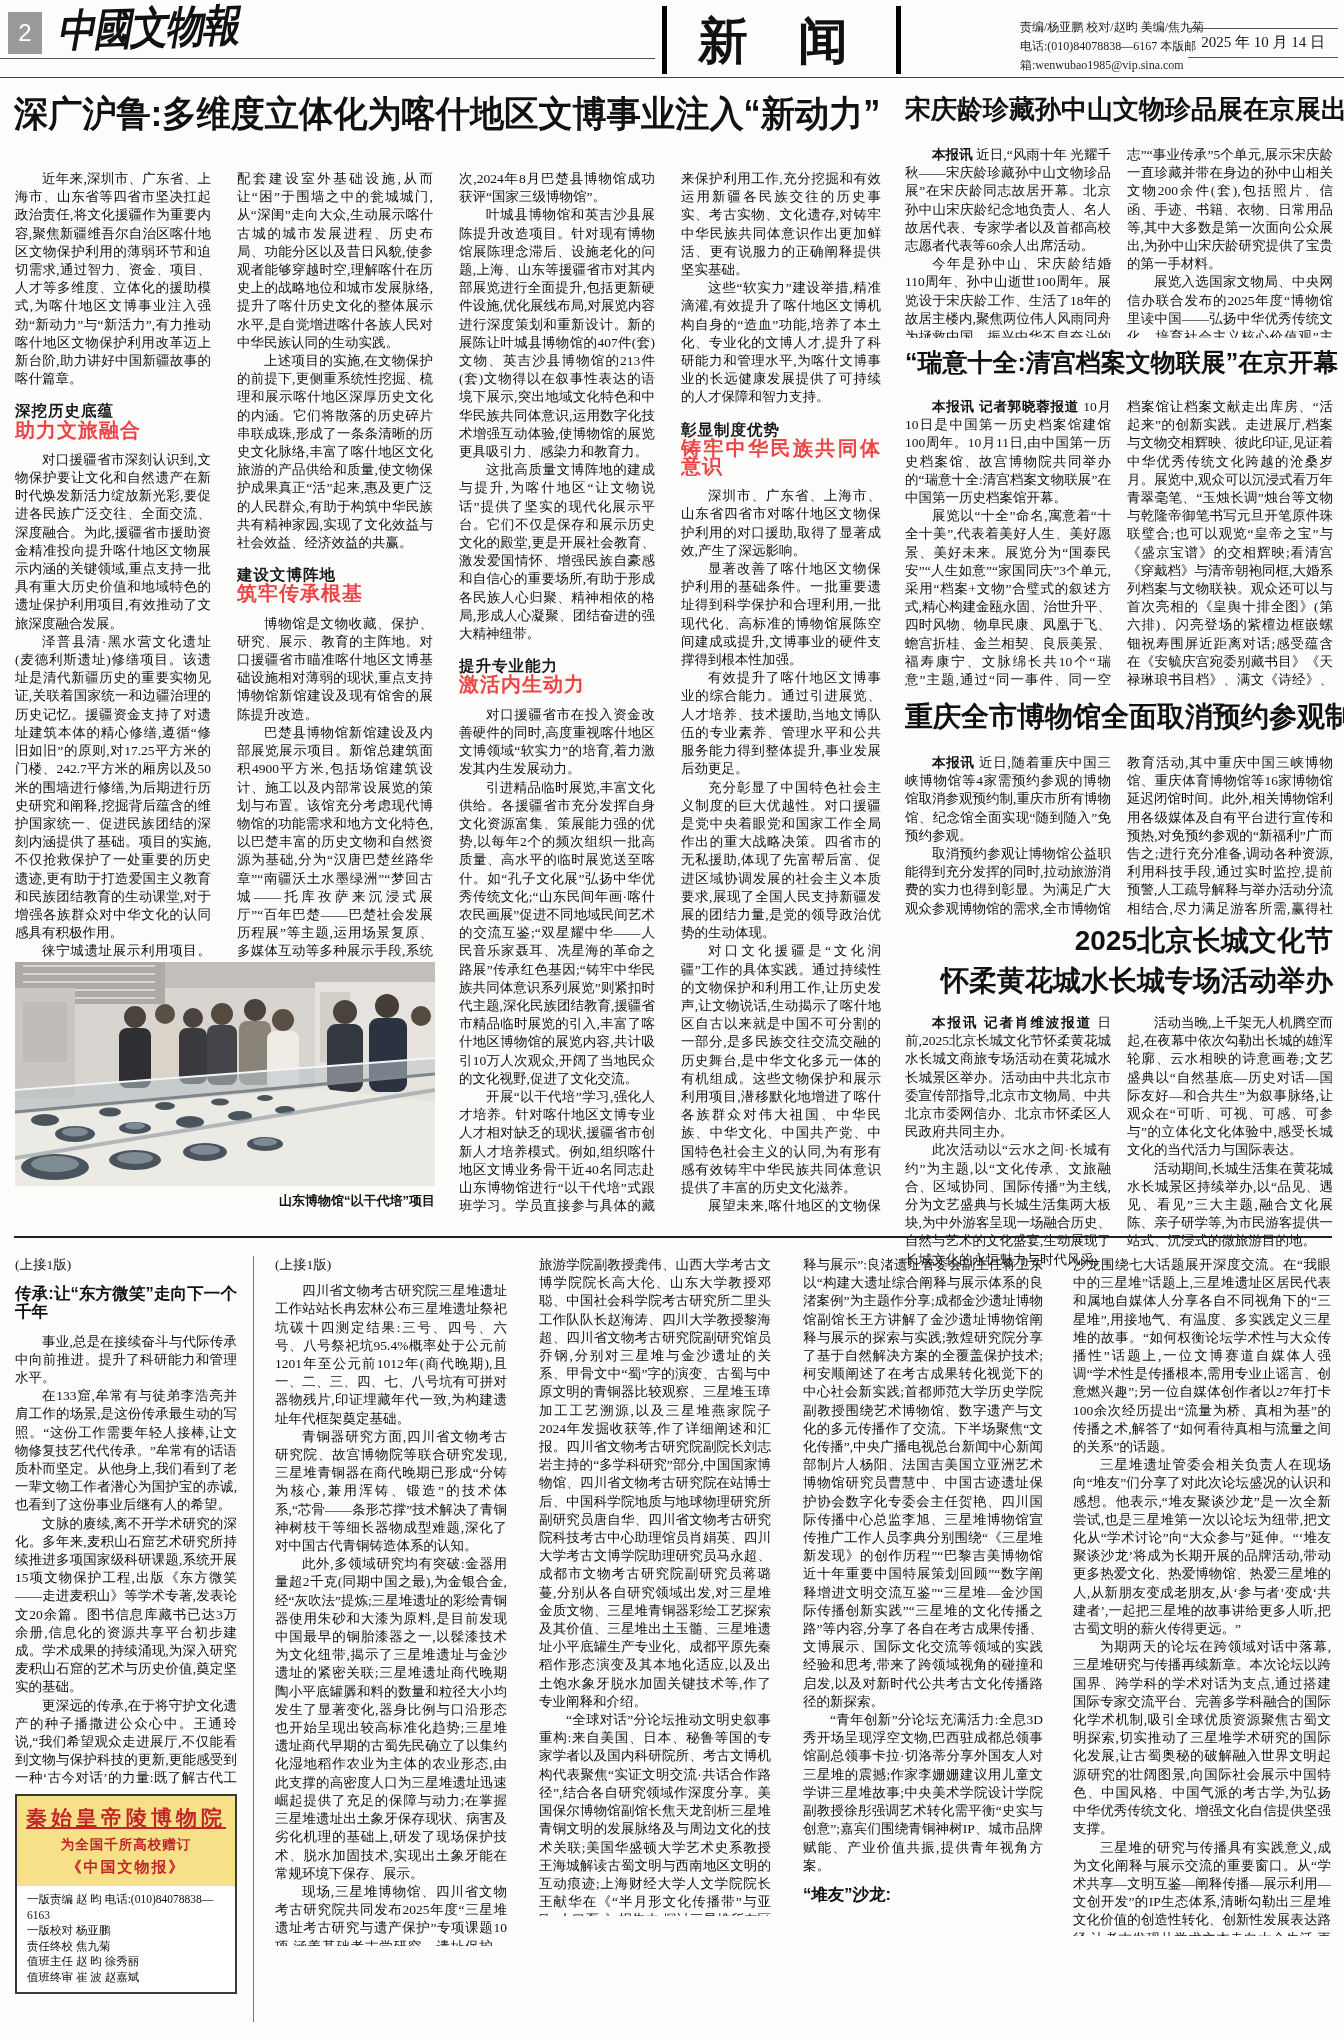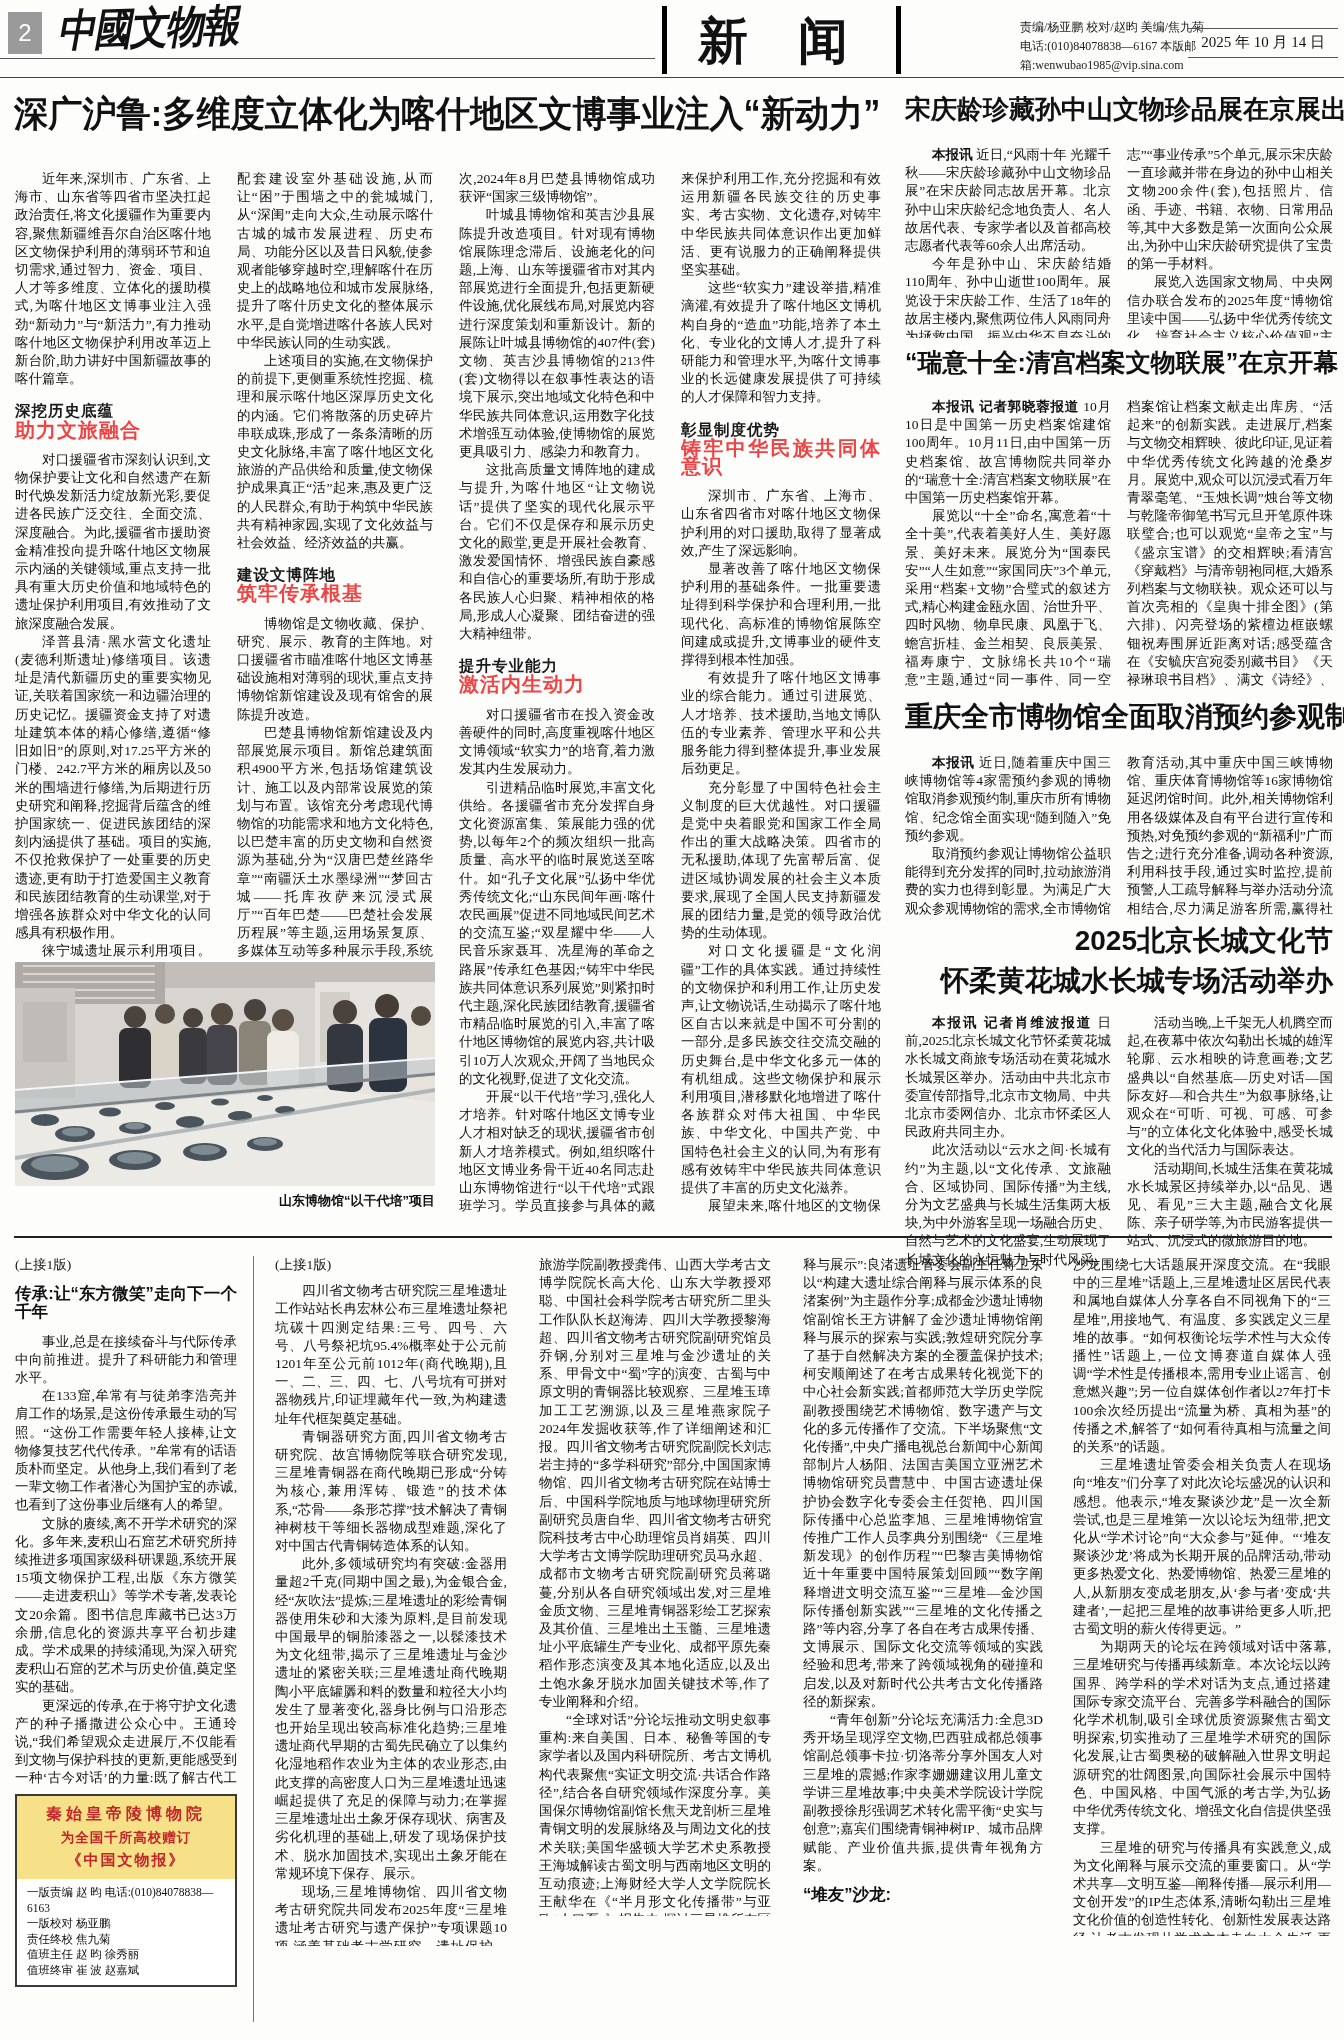--- a/index.html
+++ b/index.html
@@ -45,21 +45,21 @@
   
   .bwrap{position:absolute;left:15px;top:1256px;width:1318px;height:776px;}
   .bcol{position:absolute;top:0;overflow:hidden;font-size:13.5px;line-height:18.2px;text-align:justify;}
   .brule{position:absolute;left:238px;top:0;height:766px;border-left:1px solid #777;}
   .b-t{font-family:"Liberation Sans",sans-serif;font-weight:bold;font-size:16.5px;text-indent:0;
        margin:10px 0 12px 0;color:#111;}
   
   .adbox{position:absolute;left:0;top:538px;width:218px;border:2px solid #3a3a3a;background:#fff;}
   .adtop{background:#f6e188;text-align:center;padding:8px 4px 9px 4px;color:#c3262a;
          font-family:"Liberation Sans",sans-serif;font-weight:900;}
-  .adl1{font-size:16px;letter-spacing:4px;}
+  .adl1{font-size:21px;letter-spacing:4px;text-decoration:underline;}
   .adl2{font-size:13.5px;margin-top:4px;letter-spacing:1px;text-align:center;}
   .adl3{font-size:15px;margin-top:4px;letter-spacing:2px;}
   .adcredits{padding:6px 8px 7px 10px;font-size:11.5px;line-height:15.5px;color:#111;white-space:pre-line;
              font-family:Liberation Serif, serif;}
 </style>
 </head>
 <body>
 
 <div class="page">
 

